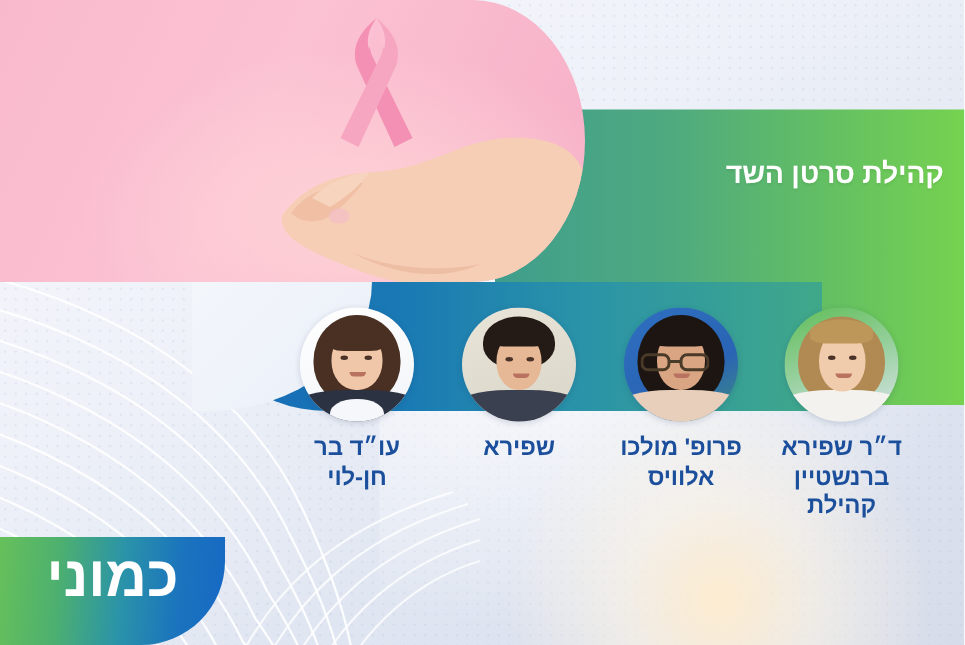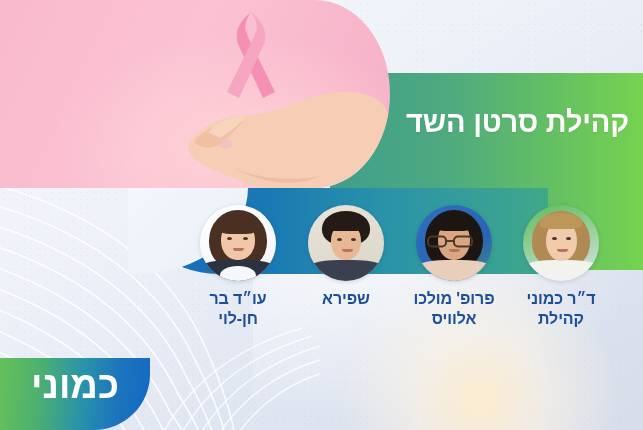--- a/index.html
+++ b/index.html
@@ -49,21 +49,21 @@
   .hand{position:absolute;left:180px;top:82px;width:215px;height:110px;}
 
   
   .title-panel{
     position:absolute;left:330px;top:73px;width:313px;height:197px;
     background:linear-gradient(90deg,#3f9e8c 0%,#4faa7f 38%,#63bf63 70%,#76d24f 100%);
   }
   .title-text{
     position:absolute;right:14px;top:34px;
     direction:rtl;text-align:right;
-    color:#ffffff;font-weight:700;font-size:29px;line-height:1.08;
+    color:#ffffff;font-weight:700;font-size:19px;line-height:1.08;
     letter-spacing:-0.2px;width:240px;
     text-shadow:0 1px 2px rgba(0,0,0,.07);
   }
 
   
   .blue-band{
     position:absolute;left:128px;top:188px;width:420px;height:86px;
     background:linear-gradient(90deg,#1668b8 0%,#1a7ab4 34%,#2a93a8 62%,#40a889 100%);
     border-bottom-left-radius:90px 86px;
   }
@@ -241,21 +241,22 @@
           <div class="hair" style="left:12%;top:8%;width:76%;height:78%;background:#b08a52"></div>
           <div class="body" style="background:#f3f2ee"></div>
           <div class="face" style="left:30%;top:20%;width:41%;height:54%;background:#f0cbac"></div>
           <div class="hair" style="left:23%;top:10%;width:54%;height:22%;background:#bd9659;border-radius:50% 50% 26% 26%"></div>
           <div class="eye" style="left:38%;top:42%"></div>
           <div class="eye" style="left:56%;top:42%"></div>
           <div class="mouth" style="left:45%;top:58%"></div>
         </div>
       </div>
       <div class="pname">
-        <div>ד״ר כמוני</div>
+        <div>ד״ר שפירא</div>
+        <div>ברנשטיין</div>
         <div>קהילת</div>
       </div>
     </div>
 
   </div>
 
   <div class="logo-badge">
     <div class="logo-text">כמוני</div>
   </div>
 

